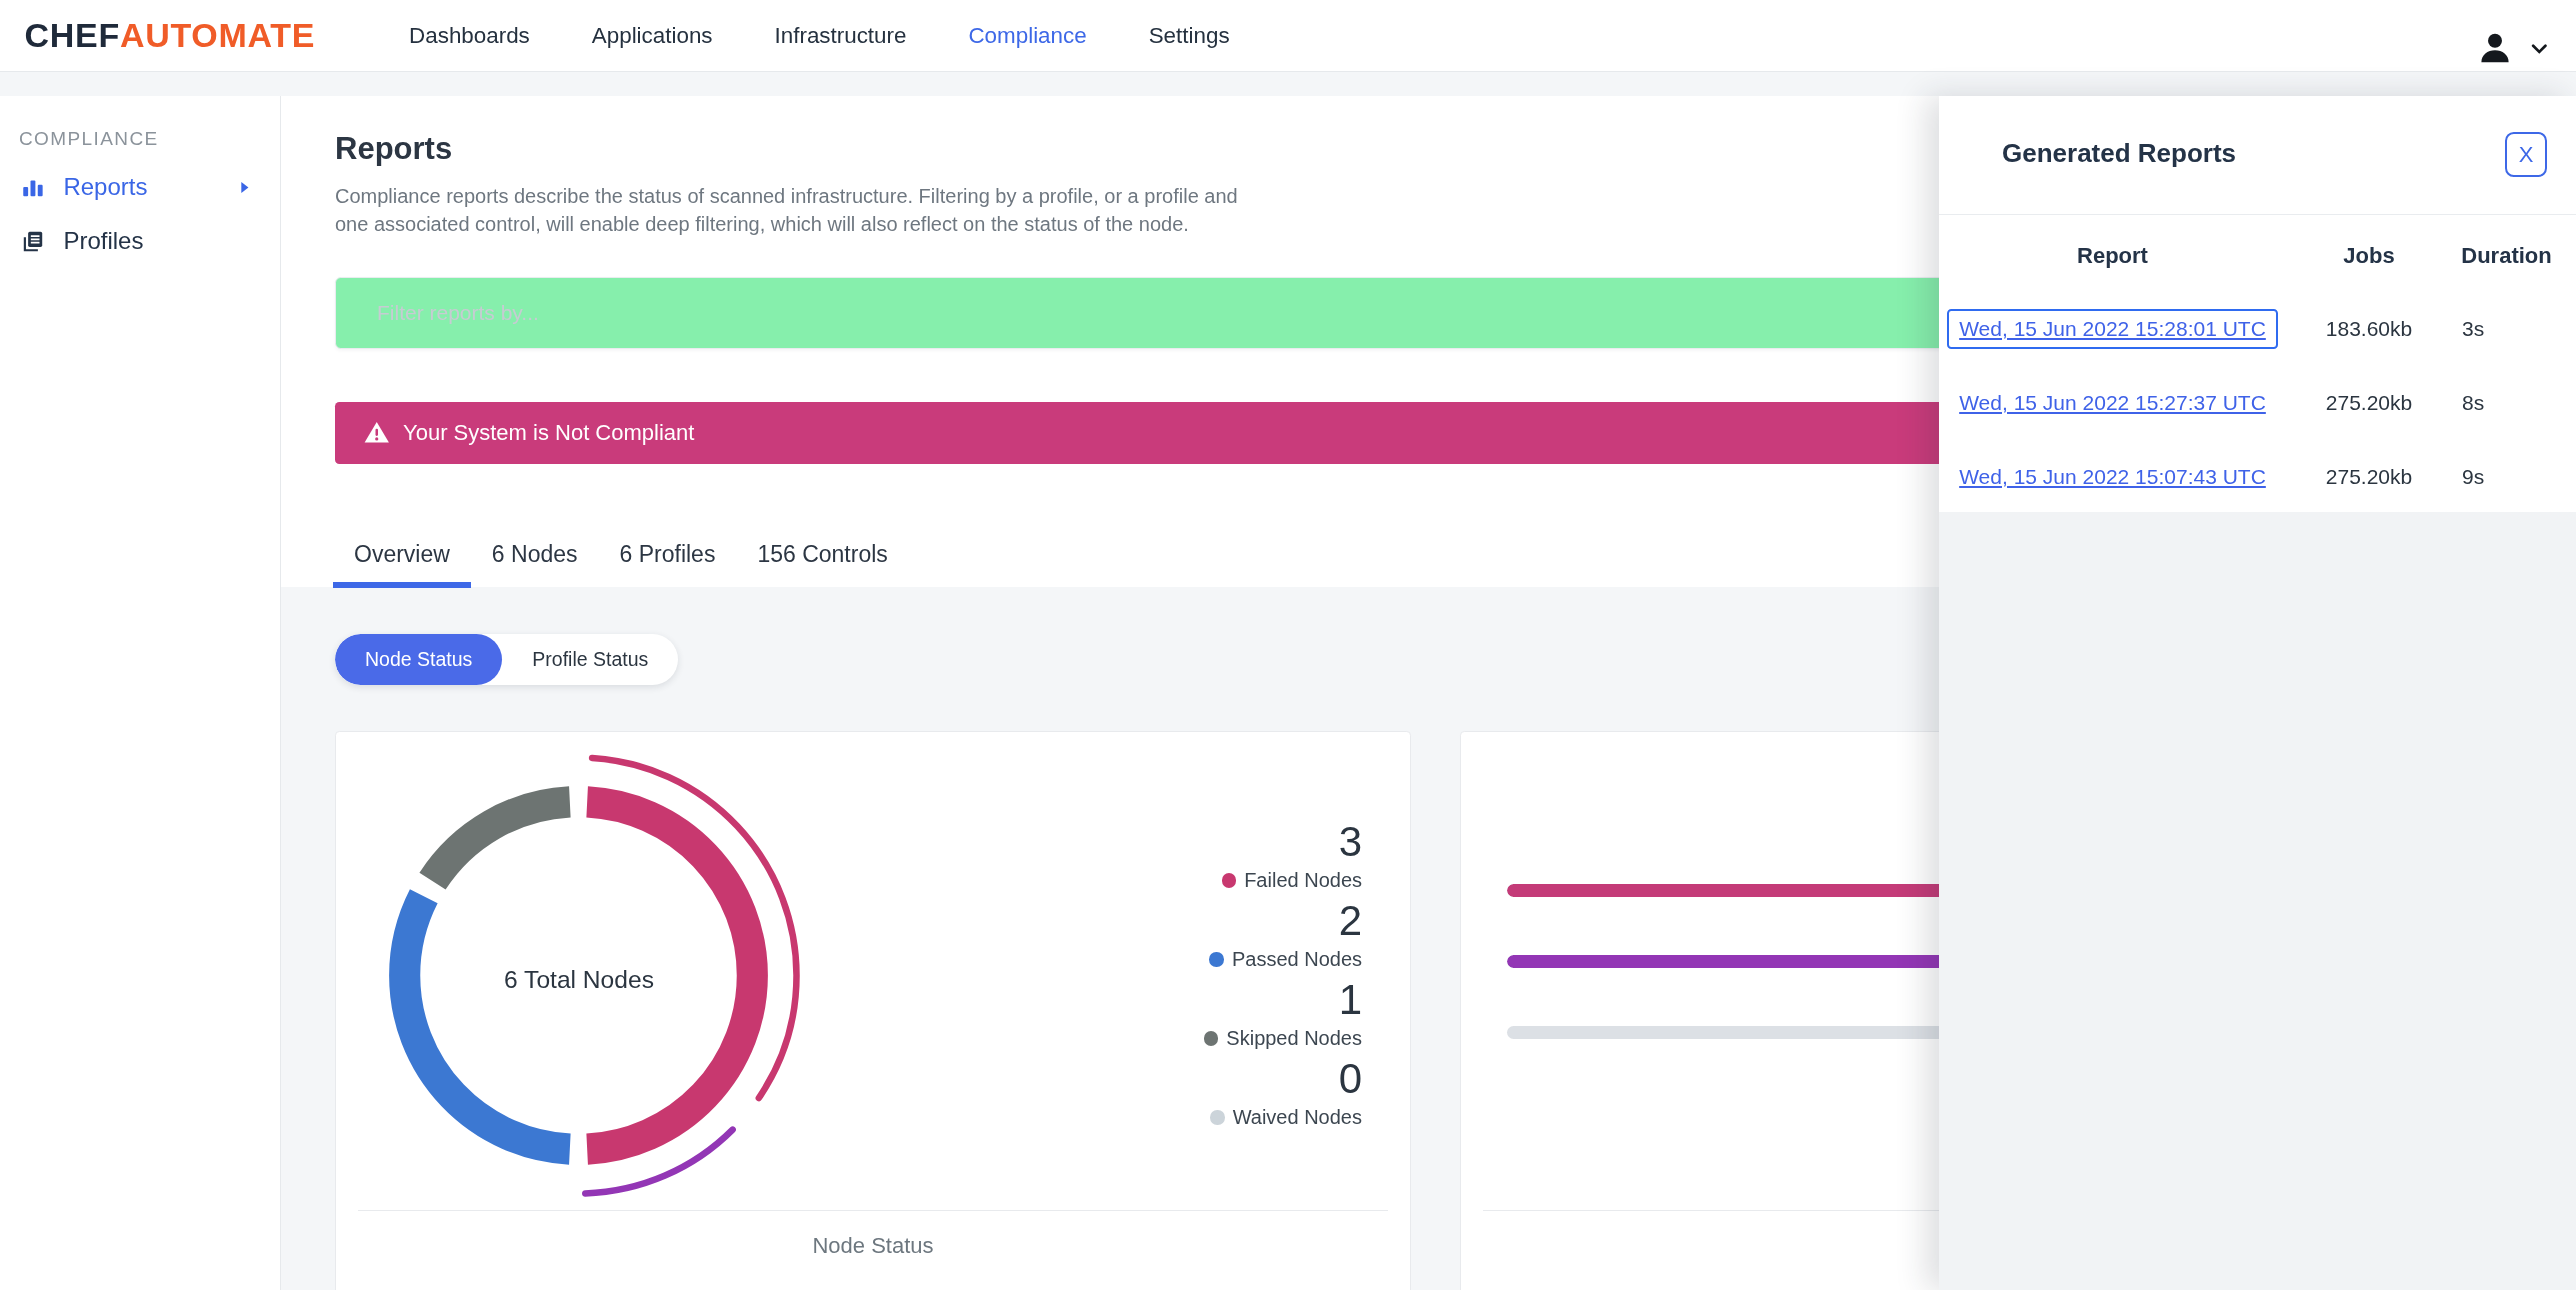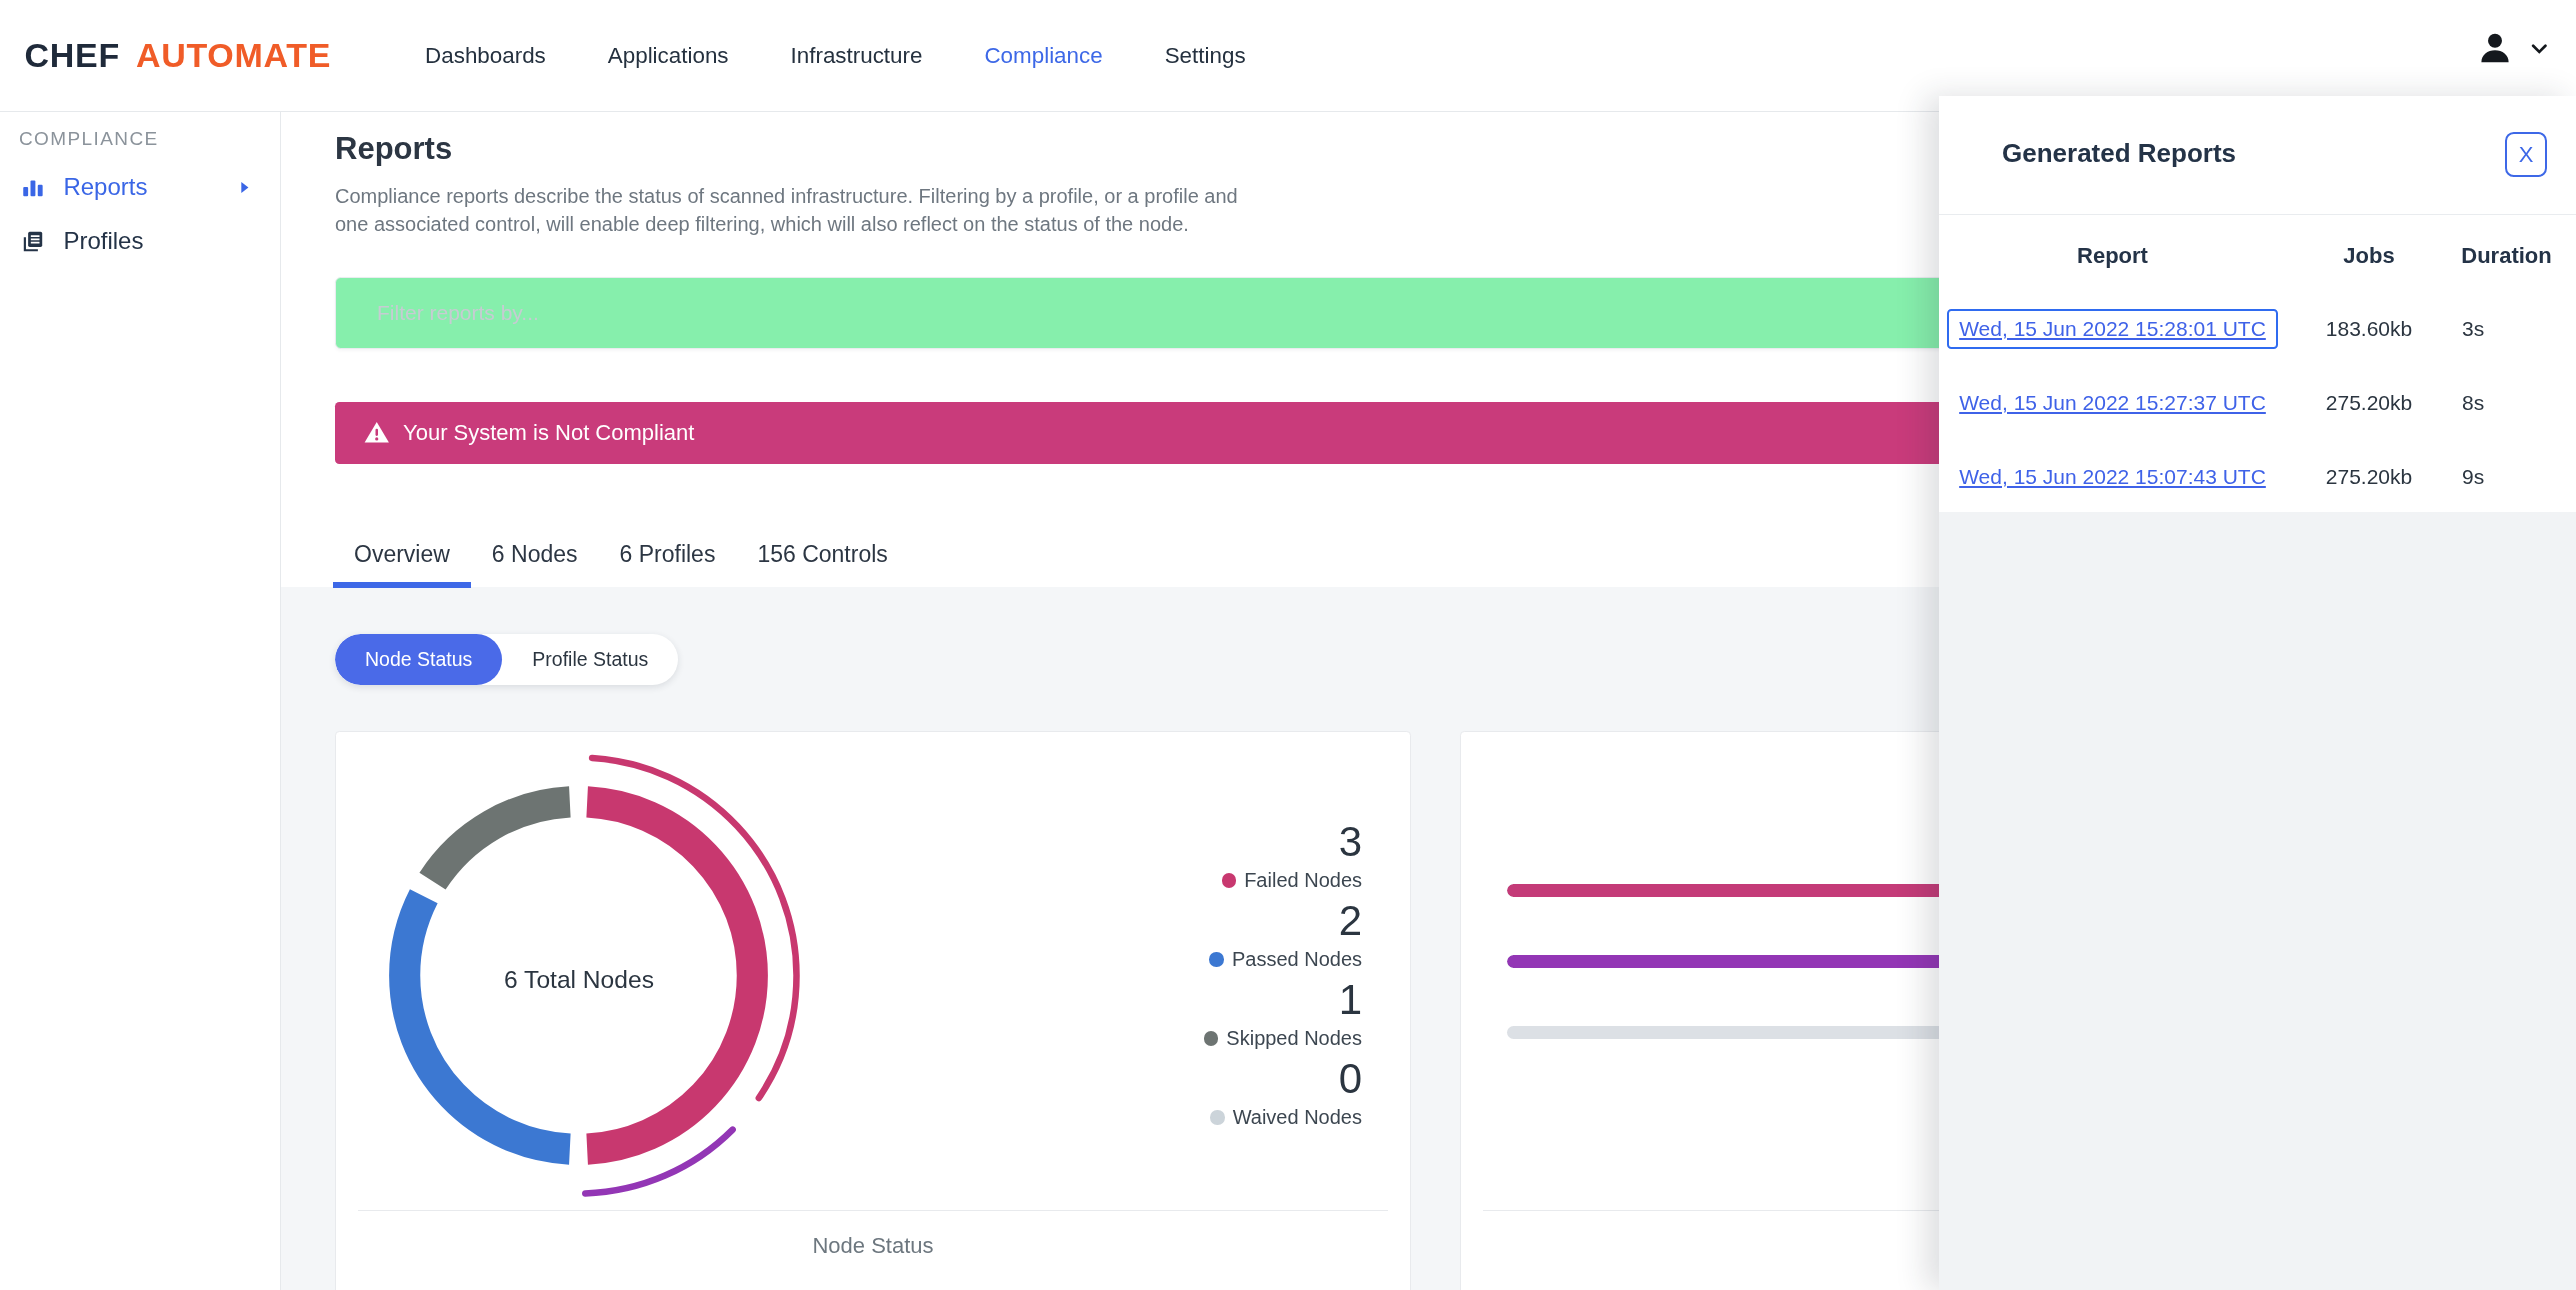--- a/index.html
+++ b/index.html
@@ -2,25 +2,25 @@
 <html style="font-size:11.6px"><head>
 <meta charset="utf-8">
 <style>
   * { margin:0; padding:0; box-sizing:border-box; }
   html,body { width:2576px; height:1290px; overflow:hidden; }
   body { font-family:"Liberation Sans", sans-serif; color:#2c3643; background:#f4f6f8; }
 
   #stage { position:relative; width:2576px; height:1290px; overflow:hidden; background:#f4f6f8; }
 
   
-  .nav { position:absolute; left:0; top:0; width:2576px; height:112px; background:#fff;
+  .nav { position:absolute; left:0; top:0; width:2576px; height:72px; background:#fff;
          border-bottom:1.4px solid #e6e9ec; display:flex; align-items:center; z-index:60; }
   .brand { margin-left:24.6px; font-size:34px; font-weight:800; letter-spacing:0.7px; display:flex; }
   .brand .chef { color:#1f2a3a; }
-  .brand .automate { color:#f05c28;margin-left:16px; }
+  .brand .automate { color:#f05c28; }
   .nav-items { display:flex; margin-left:94px; gap:62px; }
   .nav-item { font-size:22.4px; color:#25313f; cursor:pointer; }
   .nav-item.active { color:#3d68e7; }
   .nav-right { position:absolute; right:24.6px; top:0; height:96px; display:flex; align-items:center; gap:13px; }
 
   
   .sidebar { position:absolute; left:0; top:96px; width:281px; height:1194px; background:#fff;
              border-right:1.4px solid #e6e9ec; z-index:10; }
   .side-section { margin:32px 0 10px 19px; font-size:19px; letter-spacing:1.4px; color:#8b939b; }
   .side-item { height:54px; display:flex; align-items:center; padding-left:20px; gap:17.4px;

